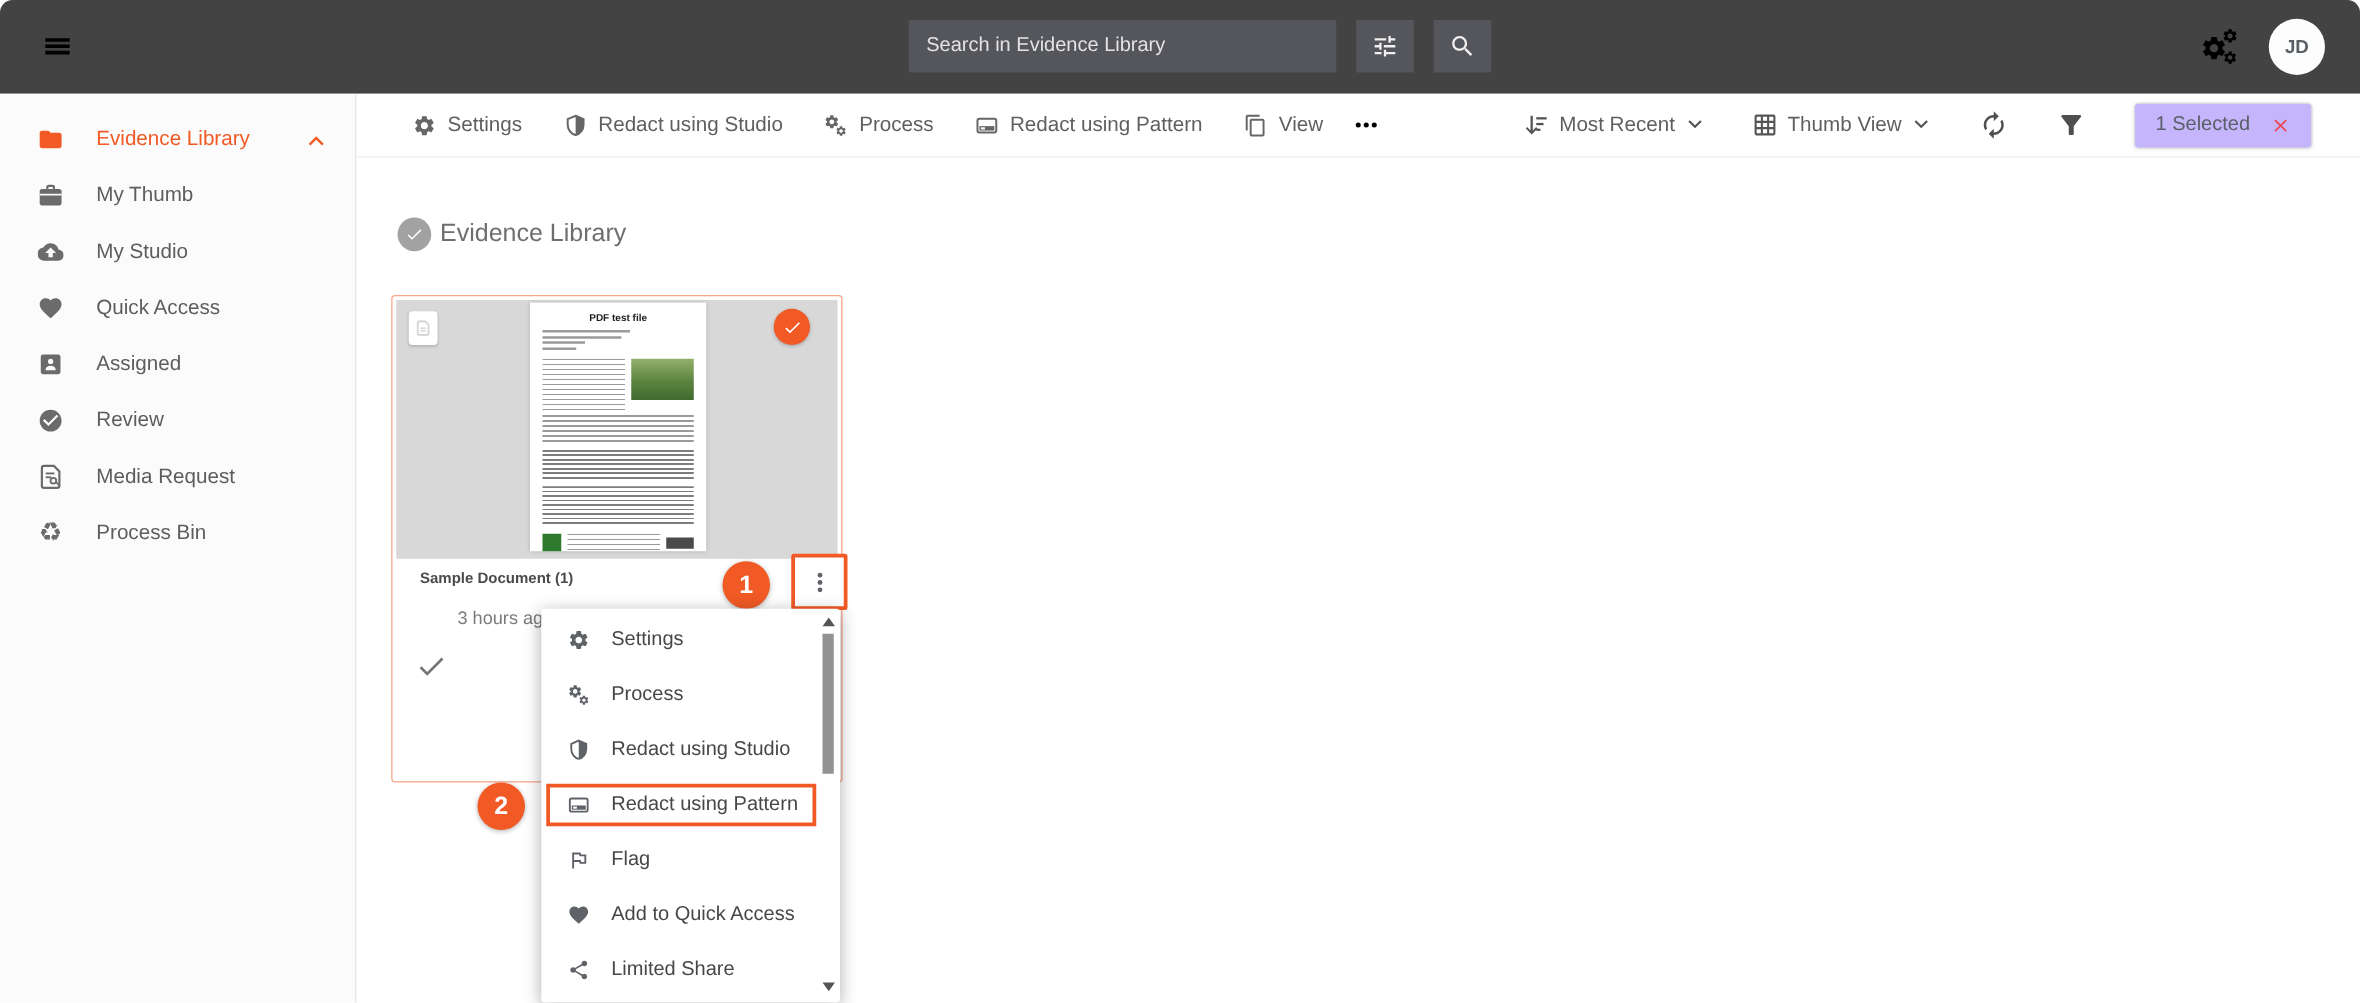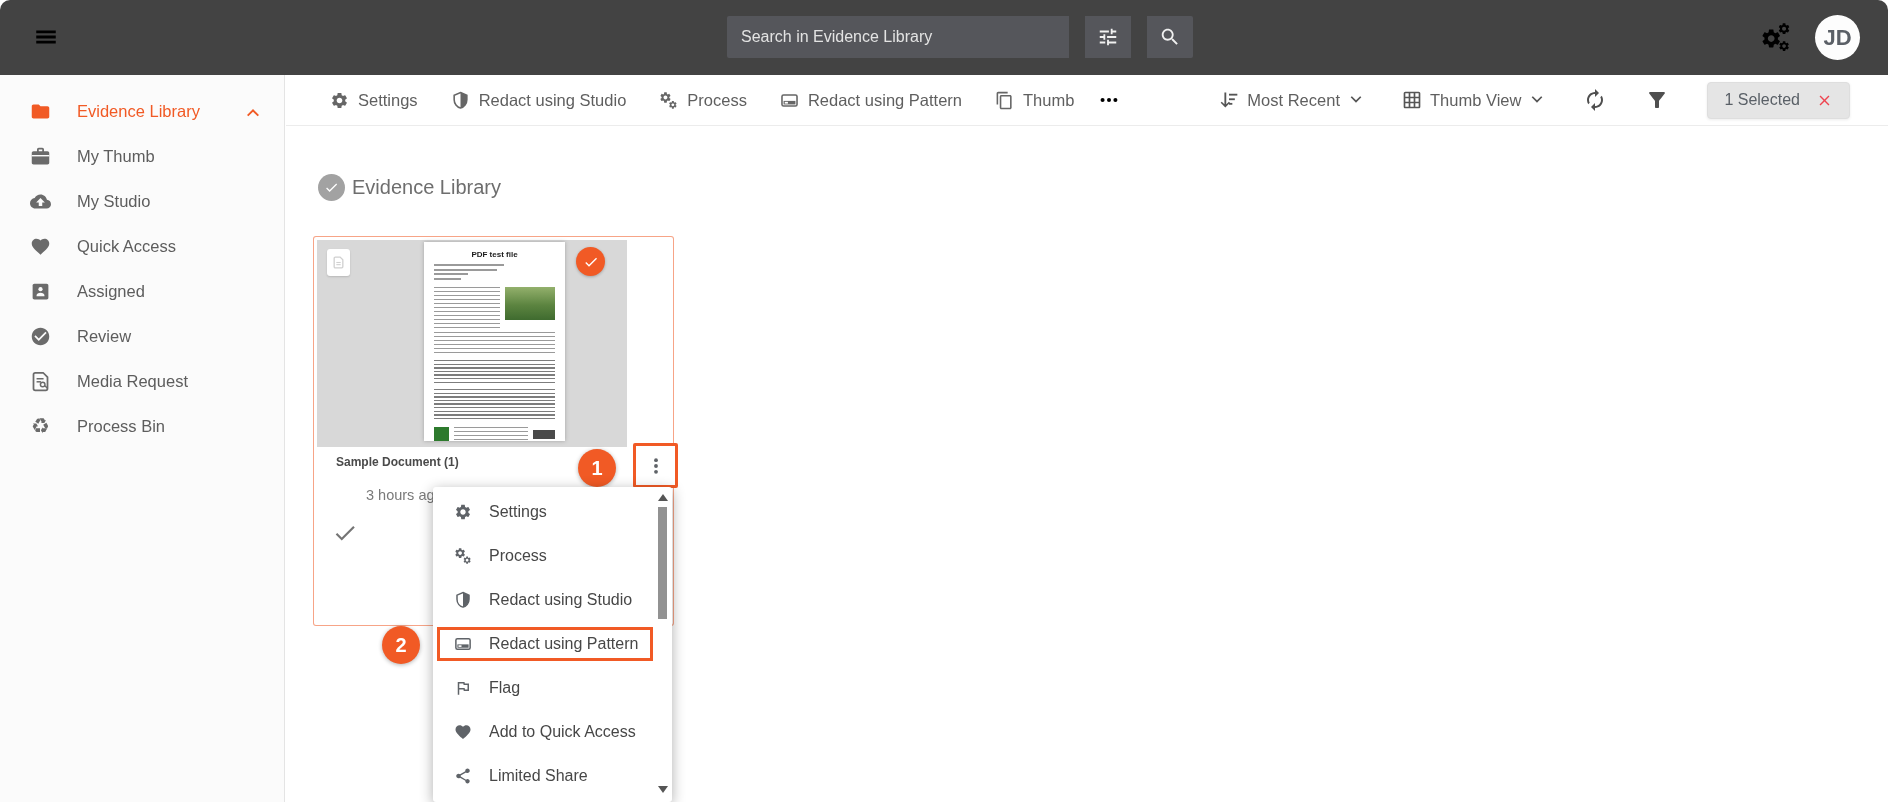--- a/index.html
+++ b/index.html
@@ -14,21 +14,21 @@
     color:#fff; cursor:pointer; }
   .searchwrap { position:absolute; left:727px; top:16px; height:42px; display:flex; gap:16px; }
   .search-input { width:342px; height:42px; background:#55565b; border:none; outline:none;
     color:#eee; font-size:16px; padding:0 14px; font-family:"Liberation Sans",sans-serif; border-radius:2px 0 0 2px;}
   .search-input::placeholder { color:#e3e3e3; opacity:1; }
   .search-well { width:46px; height:42px; background:#55565b; display:flex;
     align-items:center; justify-content:center; color:#f0f0f0; cursor:pointer; }
   .search-well:last-child { border-radius:0 2px 2px 0; }
   .admin-gears { position:absolute; right:96px; top:22px; width:32px; height:32px; color:#fdfdfd; cursor:pointer;}
   .avatar { position:absolute; right:28px; top:15px; width:45px; height:45px; border-radius:50%;
-    background:#fdfdfd; color:#5b6067; font-weight:bold; font-size:22px;
+    background:#fdfdfd; color:#5b6067; font-weight:bold; font-size:15px;
     display:flex; align-items:center; justify-content:center; cursor:pointer; }
 
   
   .sidebar { position:absolute; left:0; top:75px; width:285px; height:727px;
     background:#fbfbfb; border-right:1px solid #e4e4e4; padding-top:14px; }
   .side-item { height:45px; display:flex; align-items:center; gap:26px;
     padding:0 22px 0 30px; color:#5d5d5d; font-size:16.5px; cursor:pointer; }
   .side-item .ic { width:21px; height:21px; color:#6b6b6b; flex:none; }
   .side-item.active { color:#f15a25; }
   .side-item.active .ic { color:#f15a25; }
@@ -41,35 +41,35 @@
     background:#fff; border-bottom:1px solid #ececec; display:flex; align-items:center; }
   .tb-left { display:flex; align-items:center; gap:33px; margin-left:44px; }
   .tb-action { display:flex; align-items:center; gap:9px; color:#5f5f5f; font-size:16.5px; cursor:pointer; }
   .tb-action .ic { width:19px; height:19px; color:#666; }
   .tb-more { color:#666; width:22px; height:22px; cursor:pointer; }
   .tb-right { margin-left:auto; display:flex; align-items:center; gap:38px; margin-right:38px; }
   .tb-dd { display:flex; align-items:center; gap:8px; color:#5f5f5f; font-size:16.5px; cursor:pointer; }
   .tb-dd .ic { width:20px; height:20px; color:#555; }
   .tb-dd .chev { width:16px; height:16px; color:#555; }
   .tb-iconbtn { width:24px; height:24px; color:#4f4f4f; cursor:pointer; }
-  .sel-chip { height:37px; background:#e5e5e5; border:1px solid #dedede; border-radius:4px;
+  .sel-chip { height:37px; background:#c4b5fd; border:1px solid #dedede; border-radius:4px;
     box-shadow:0 1px 3px rgba(0,0,0,.08); display:flex; align-items:center;
     padding:0 16px; font-size:16px; color:#5a6067; }
   .sel-chip .x { width:17px; height:17px; color:#ee4450; margin-left:16px; cursor:pointer; }
 
   
   .page-head { position:absolute; left:318px; top:174px; display:flex; align-items:center; gap:7px; }
   .ghost-check { width:27px; height:27px; border-radius:50%; background:#a2a2a2; color:#fff;
     display:flex; align-items:center; justify-content:center; }
   .ghost-check .ic { width:15px; height:15px; }
   .page-title { font-size:20px; color:#6e6e6e; }
 
   .card { position:absolute; left:313px; top:236px; width:361px; height:390px;
     background:#fff; border:1px solid rgba(241,90,37,.55); border-radius:3px; cursor:pointer; }
-  .thumb { position:absolute; left:3px; top:3px; width:310px; height:207px; background:#d8d8d8; }
+  .thumb { position:absolute; left:3px; top:3px; width:353px; height:207px; background:#d8d8d8; }
   .mini-doc { position:absolute; left:10px; top:9px; width:23px; height:27px; background:#fff;
     border-radius:3px; box-shadow:0 1px 2px rgba(0,0,0,.15); display:flex; align-items:center; justify-content:center; color:#d0d0d0;}
   .mini-doc .ic { width:13px; height:13px; }
   .sel-badge { position:absolute; right:22px; top:7px; width:29px; height:29px; border-radius:50%;
     background:#f15a25; color:#fff; display:flex; align-items:center; justify-content:center;
     box-shadow:0 1px 3px rgba(0,0,0,.25); }
   .sel-badge .ic { width:16px; height:16px; }
 
   .pp { position:absolute; left:107px; top:2px; width:141px; height:199px; background:#fff;
     box-shadow:0 0 4px rgba(0,0,0,.25); padding:8px 10px 6px; overflow:hidden; }
@@ -340,21 +340,21 @@
       <div class="tb-action">
         <svg class="ic">
           <use href="#i-pattern"></use>
         </svg>
         <span>Redact using Pattern</span>
       </div>
       <div class="tb-action">
         <svg class="ic">
           <use href="#i-copy"></use>
         </svg>
-        <span>Thumb</span>
+        <span>View</span>
       </div>
     </div>
   <svg class="tb-more" style="margin-left:24px">
       <use href="#i-dots-h"></use>
     </svg>
   <div class="tb-right">
     <div class="tb-dd">
       <svg class="ic">
           <use href="#i-sort"></use>
         </svg>

